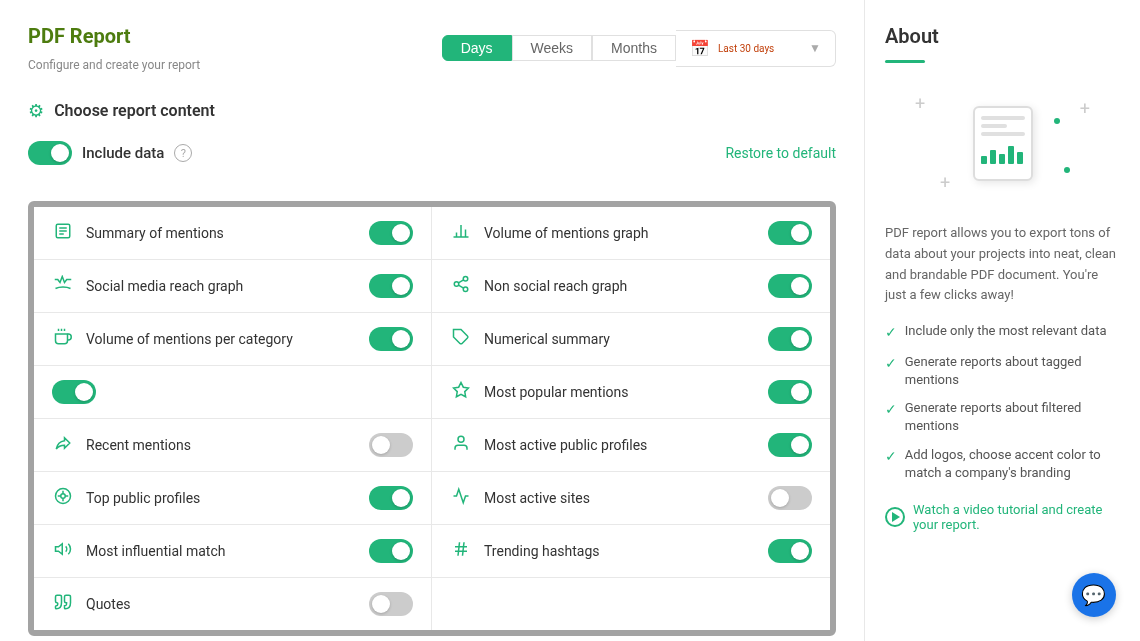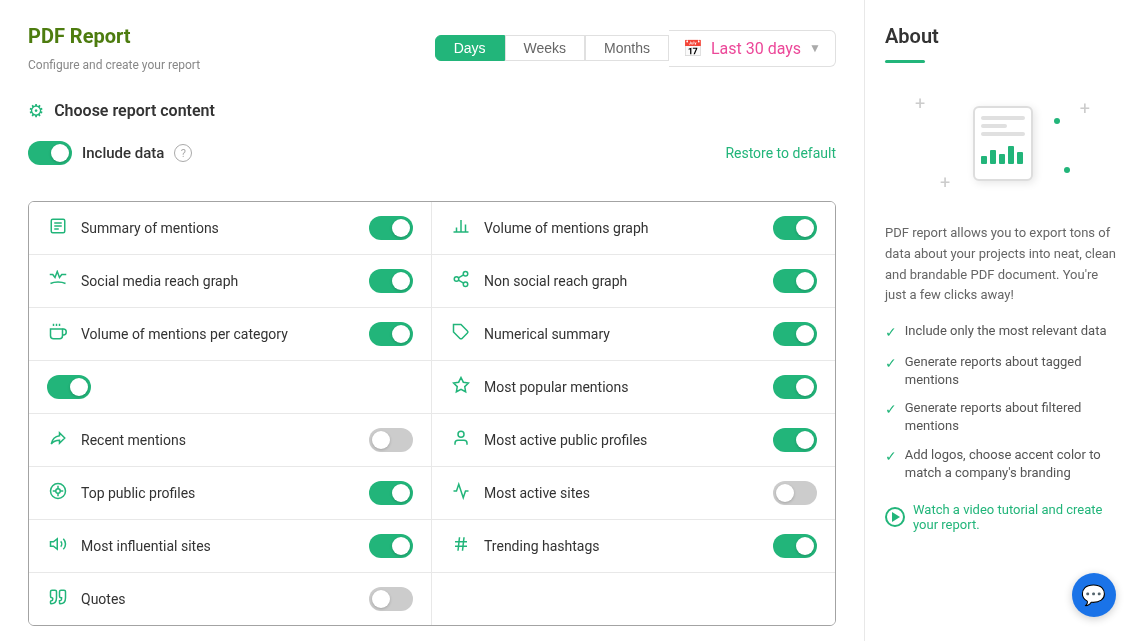--- a/index.html
+++ b/index.html
@@ -18,21 +18,21 @@
     .time-controls { display: flex; align-items: center; gap: 0; }
     .time-btn { padding: 4px 18px; border: 1px solid #e0e0e0; background: #fff; cursor: pointer; font-size: 14px; color: #666; transition: all 0.2s; }
     .time-btn:first-child { border-radius: 6px 0 0 6px; }
     .time-btn.active { background: #22b57a; color: #fff; border-color: #22b57a; border-radius: 6px 0 0 6px; }
     .time-btn:not(.active) { }
     .time-btn:nth-child(3) { }
     
     .date-picker { display: flex; align-items: center; gap: 8px; padding: 8px 14px; border: 1px solid #e0e0e0; border-left: none; border-radius: 0 6px 6px 0; background: #fff; cursor: pointer; min-width: 160px; justify-content: space-between; }
     .date-picker-inner { display: flex; align-items: center; gap: 8px; }
     .calendar-icon { color: #aaa; font-size: 16px; }
-    .date-picker-text { font-size: 16px; color: #ec4899; }
+    .date-picker-text { font-size: 10px; color: #c2410c; }
     .chevron-down { color: #aaa; font-size: 12px; }
     
     
     .section-header { display: flex; align-items: center; gap: 10px; margin-bottom: 20px; }
     .gear-icon { color: #22b57a; font-size: 18px; }
     .section-title { font-size: 16px; font-weight: 600; color: #333; }
     
     
     .include-data-row { display: flex; align-items: center; justify-content: space-between; margin-bottom: 36px; }
     .include-data-left { display: flex; align-items: center; gap: 10px; }
@@ -42,21 +42,21 @@
     
     
     .toggle { position: relative; display: inline-block; width: 44px; height: 24px; cursor: pointer; }
     .toggle input { opacity: 0; width: 0; height: 0; }
     .toggle-slider { position: absolute; top: 0; left: 0; right: 0; bottom: 0; background: #ccc; border-radius: 24px; transition: 0.3s; }
     .toggle-slider:before { content: ''; position: absolute; height: 18px; width: 18px; left: 3px; bottom: 3px; background: #fff; border-radius: 50%; transition: 0.3s; box-shadow: 0 1px 3px rgba(0,0,0,0.2); }
     input:checked + .toggle-slider { background: #22b57a; }
     input:checked + .toggle-slider:before { transform: translateX(20px); }
     
     
-    .items-grid { display: grid; grid-template-columns: 1fr 1fr; gap: 0; border: 1px solid #a3a3a3; border-radius: 6px; overflow: hidden; }
+    .items-grid { display: grid; grid-template-columns: 1fr 1fr; gap: 0; border: 6px solid #a3a3a3; border-radius: 6px; overflow: hidden; }
     .grid-item { display: flex; align-items: center; justify-content: space-between; padding: 14px 18px; border-bottom: 1px solid #e8e8e8; border-right: 1px solid #e8e8e8; background: #fff; }
     .grid-item:nth-child(even) { border-right: none; }
     .grid-item:nth-last-child(-n+2) { border-bottom: none; }
     
     .item-left { display: flex; align-items: center; gap: 12px; }
     .item-icon { font-size: 18px; color: #22b57a; width: 22px; text-align: center; }
     .item-label { font-size: 14px; color: #333; }
     
     
     .footer { display: flex; justify-content: flex-end; padding: 20px 0 0 0; margin-top: 10px; }
@@ -299,21 +299,21 @@
         <span class="toggle-slider"></span>
       </label>
     </div>
         <div class="grid-item">
       <div class="item-left">
         <span class="item-icon"><svg width="18" height="18" viewBox="0 0 24 24" fill="none" stroke="#22b57a" stroke-width="2">
                 <polygon points="11 5 6 9 2 9 2 15 6 15 11 19 11 5"></polygon>
                 <path d="M15.54 8.46a5 5 0 0 1 0 7.07"></path>
                 <path d="M19.07 4.93a10 10 0 0 1 0 14.14"></path>
               </svg></span>
-        <span class="item-label">Most influential sites</span>
+        <span class="item-label">Most influential match</span>
       </div>
       <label class="toggle">
         <input type="checkbox" checked="" style="">
         <span class="toggle-slider"></span>
       </label>
     </div>
         <div class="grid-item">
       <div class="item-left">
         <span class="item-icon"><svg width="18" height="18" viewBox="0 0 24 24" fill="none" stroke="#22b57a" stroke-width="2">
                 <line x1="4" y1="9" x2="20" y2="9"></line>

